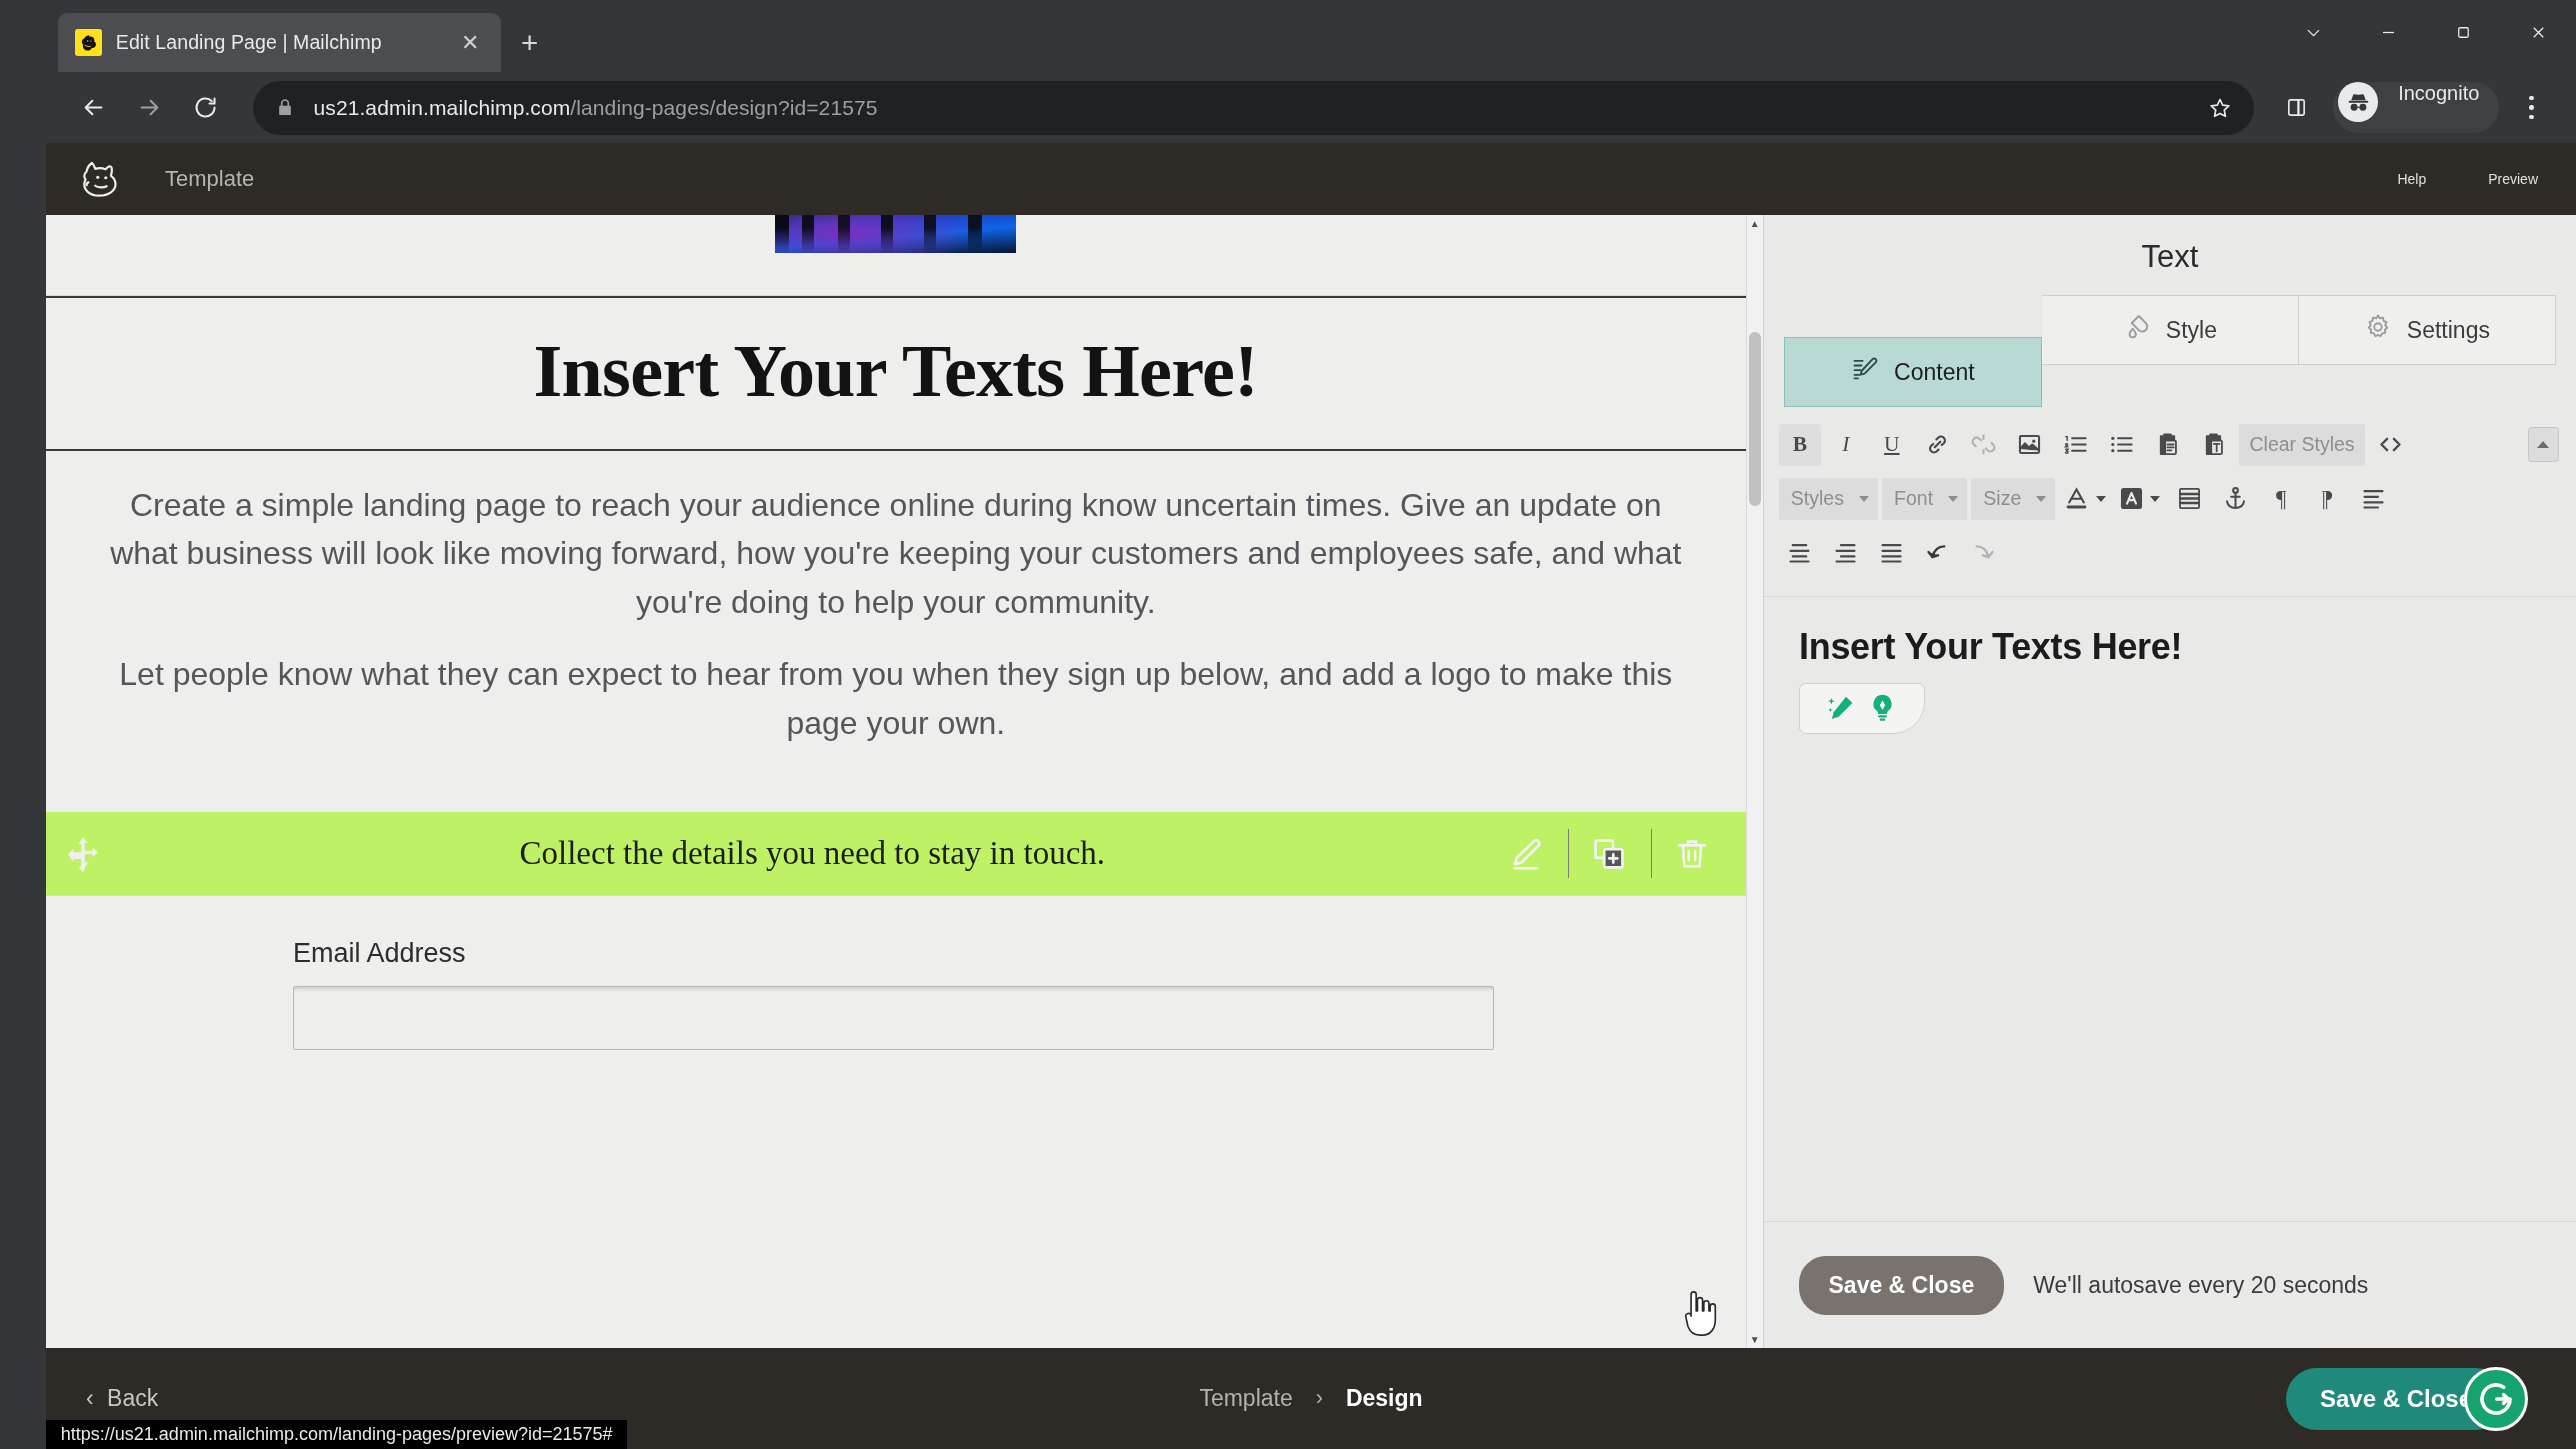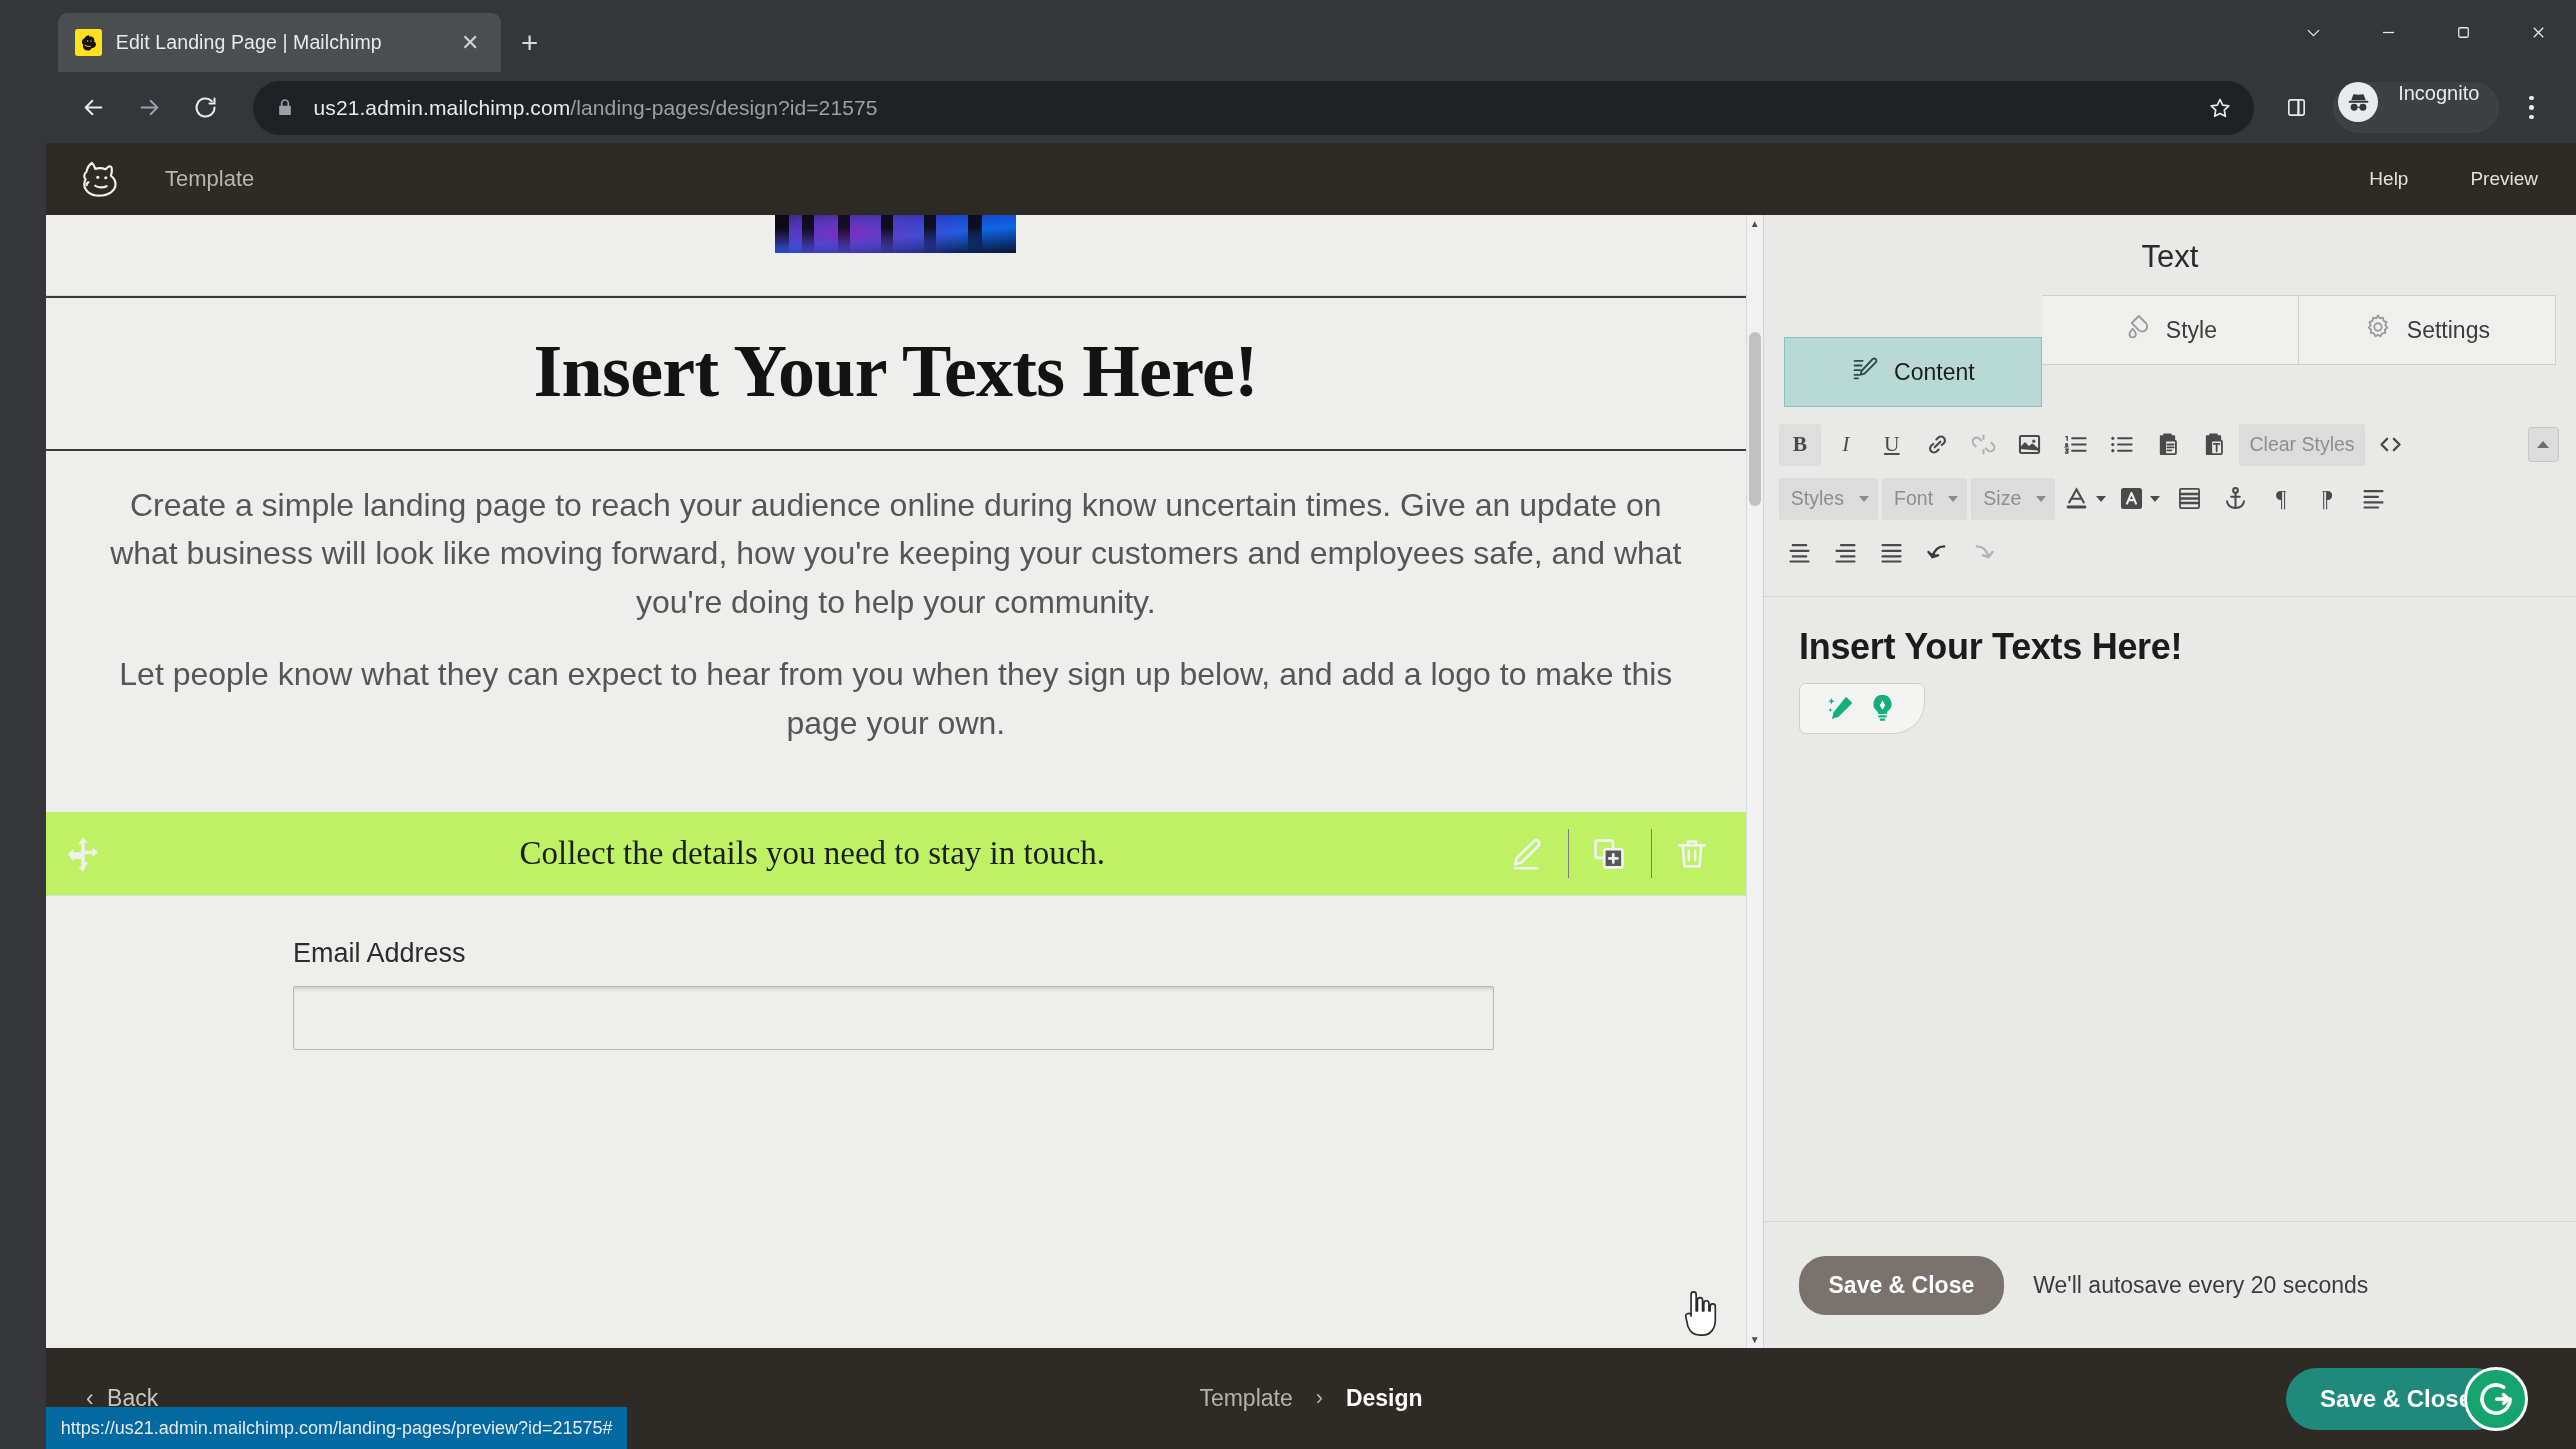--- a/index.html
+++ b/index.html
@@ -76,21 +76,21 @@
   .page { flex: 1 1 auto; display: flex; flex-direction: column; background: #eeeeec; position: relative; }
 
   .mc-header {
     height: 72px; background: #2e2a26; display: flex; align-items: center;
     padding: 0 38px 0 27px; flex: 0 0 auto;
   }
   .mc-logo { width: 58px; height: 58px; display: flex; align-items: center; justify-content: center; }
   .mc-logo svg { width: 54px; height: 54px; }
   .mc-project { color: #b9b4ae; font-size: 22px; margin-left: 34px; }
   .mc-spacer { flex: 1 1 auto; }
-  .mc-link { color: #e4e1dc; font-size: 19px; margin-left: 62px; }
+  .mc-link { color: #e4e1dc; font-size: 14px; margin-left: 62px; }
 
   .workspace { flex: 1 1 auto; display: flex; min-height: 0; }
 
   
   .canvas-wrap { width: 1717px; flex: 0 0 1717px; background: #eeeeec; position: relative; overflow: hidden; }
   .canvas-inner { position: absolute; inset: 0 17.4px 0 0; }
 
   .c-imgblock {
     height: 81px; background: #eeeeec; display: flex; align-items: flex-start; justify-content: center;
     border-bottom: 0.7px solid #d8d8d5; overflow: hidden; position: relative;
@@ -239,21 +239,21 @@
   }
   .grammarly {
     position: absolute; right: 16px; top: 50%; transform: translate(0,-50%);
     width: 64px; height: 64px; border-radius: 50%; background: #15a46d;
     border: 3.4px solid #ffffff; display: flex; align-items: center; justify-content: center; z-index: 3;
   }
   .grammarly svg { width: 42px; height: 42px; }
   .btn-teal-wrap { position: relative; padding-right: 38px; }
 
   .statusbar {
-    position: absolute; left: 0; bottom: 0; height: 42px; background: #0369a1;
+    position: absolute; left: 0; bottom: 0; height: 29px; background: #000000;
     color: #e8eaed; font-size: 18px; display: flex; align-items: center;
     padding: 0 14.8px; z-index: 10; white-space: nowrap;
   }
 </style>
 </head>
 <body>
 
 <div class="browser">
 
   <div class="tabstrip">

